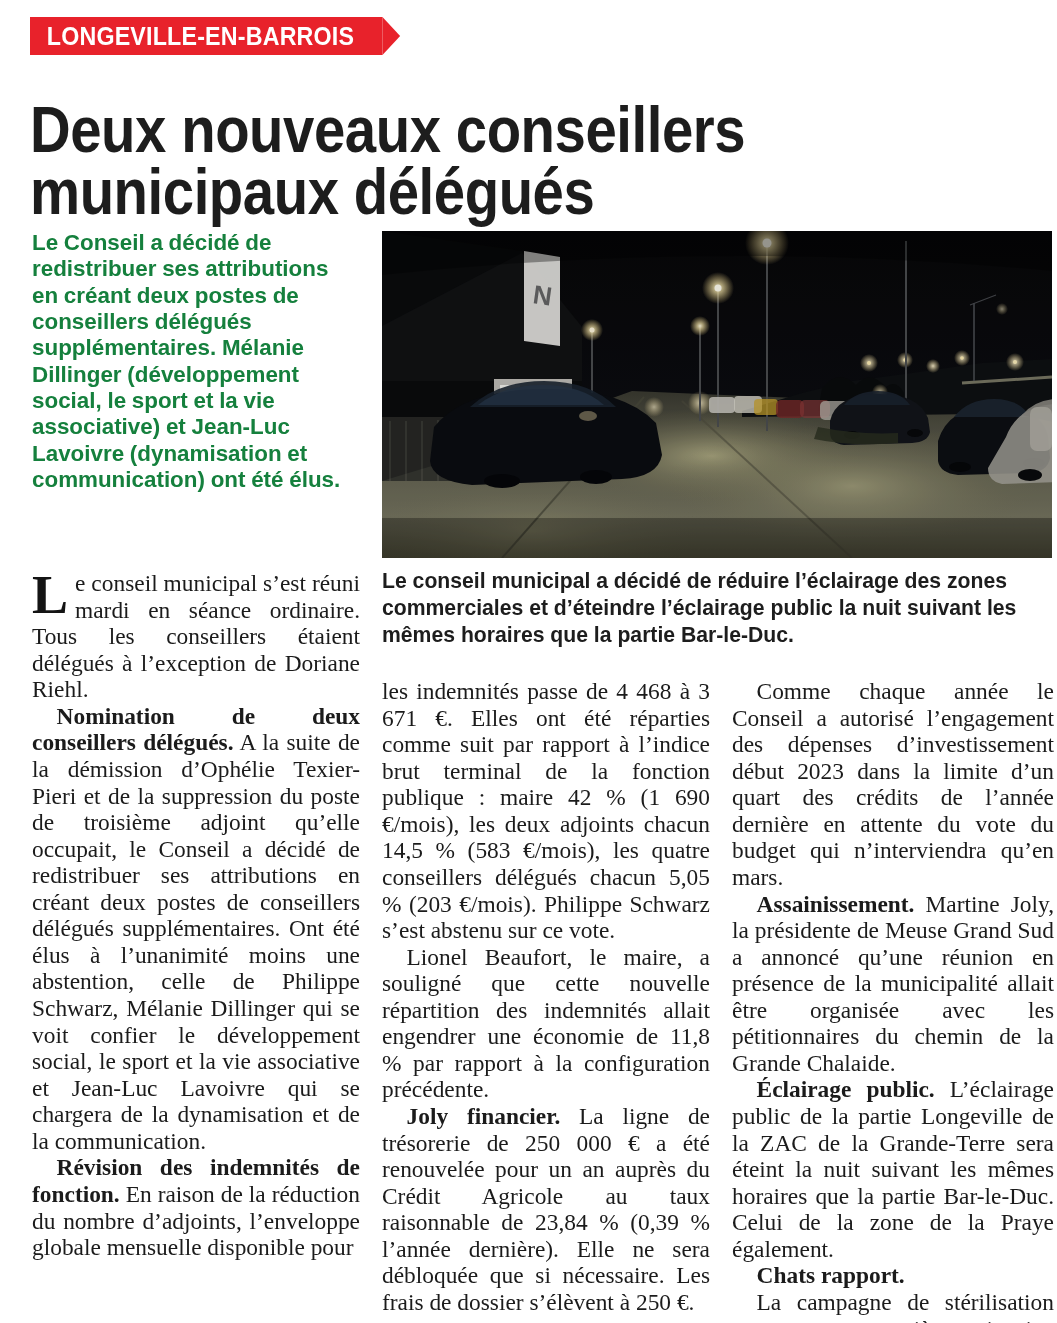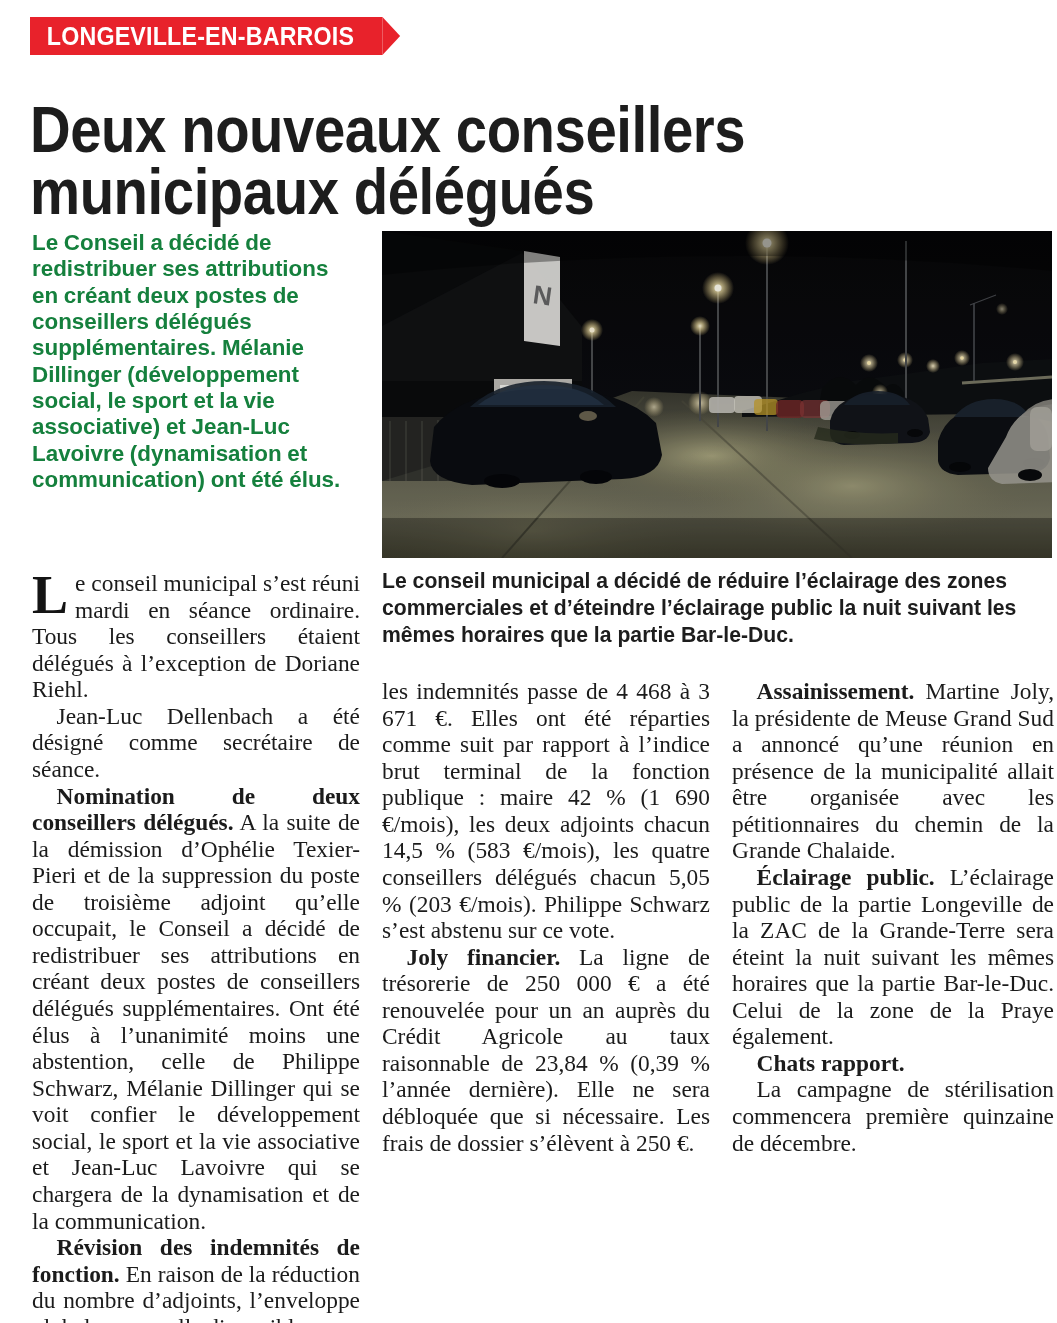--- a/index.html
+++ b/index.html
@@ -314,30 +314,31 @@
       <rect x="0" y="0" width="670" height="327" fill="#000" opacity="0.10"></rect>
       <path d="M0 0 L670 0 L670 40 Q335 8 0 44 Z" fill="#000" opacity="0.35"></path>
       <path d="M0 287 L670 287 L670 327 L0 327 Z" fill="#000" opacity="0.30"></path>
     </svg>
   </figure>
 
   <div class="photo-caption">Le conseil municipal a décidé de réduire l’éclairage des zones commerciales et d’éteindre l’éclairage public la nuit suivant les mêmes horaires que la partie Bar-le-Duc.</div>
 
   <div class="col" id="col1">
     <p class="first"><span class="dropcap">L</span><span>e conseil municipal s’est réuni mardi en séance ordinaire. Tous les conseillers étaient délégués à l’exception de Doriane Riehl.</span></p>
-    <p>Jean-Luc Dellenbach a été désigné comme secrétaire de séance.</p>
     <p><b>Nomination de deux conseillers délégués.</b><span> A la suite de la démission d’Ophélie Texier-Pieri et de la suppression du poste de troisième adjoint qu’elle occupait, le Conseil a décidé de redistribuer ses attributions en créant deux postes de conseillers délégués supplémentaires. Ont été élus à l’unanimité moins une abstention, celle de Philippe Schwarz, Mélanie Dillinger qui se voit confier le développement social, le sport et la vie associative et Jean-Luc Lavoivre qui se chargera de la dynamisation et de la communication.</span></p>
     <p><b>Révision des indemnités de fonction.</b><span> En raison de la réduction du nombre d’adjoints, l’enveloppe globale mensuelle disponible pour</span></p>
   </div>
 
   <div class="col" id="col2">
     <p class="first">les indemnités passe de 4 468 à 3 671 €. Elles ont été réparties comme suit par rapport à l’indice brut terminal de la fonction publique : maire 42 % (1 690 €/mois), les deux adjoints chacun 14,5 % (583 €/mois), les quatre conseillers délégués chacun 5,05 % (203 €/mois). Philippe Schwarz s’est abstenu sur ce vote.</p>
+    <p>Lionel Beaufort, le maire, a souligné que cette nouvelle répartition des indemnités allait engendrer une économie de 11,8 % par rapport à la configuration précédente.</p>
     <p><b>Joly financier.</b><span> La ligne de trésorerie de 250 000 € a été renouvelée pour un an auprès du Crédit Agricole au taux raisonnable de 23,84 % (0,39 % l’année dernière). Elle ne sera débloquée que si nécessaire. Les frais de dossier s’élèvent à 250 €.</span></p>
   </div>
 
   <div class="col" id="col3">
+    <p>Comme chaque année le Conseil a autorisé l’engagement des dépenses d’investissement début 2023 dans la limite d’un quart des crédits de l’année dernière en attente du vote du budget qui n’interviendra qu’en mars.</p>
     <p><b>Assainissement.</b><span> Martine Joly, la présidente de Meuse Grand Sud a annoncé qu’une réunion en présence de la municipalité allait être organisée avec les pétitionnaires du chemin de la Grande Chalaide.</span></p>
     <p><b>Éclairage public.</b><span> L’éclairage public de la partie Longeville de la ZAC de la Grande-Terre sera éteint la nuit suivant les mêmes horaires que la partie Bar-le-Duc. Celui de la zone de la Praye également.</span></p>
     <p><b>Chats rapport.</b></p>
     <p>La campagne de stérilisation commencera première quinzaine de décembre.</p>
   </div>
 
 </div>
 
 </body></html>

